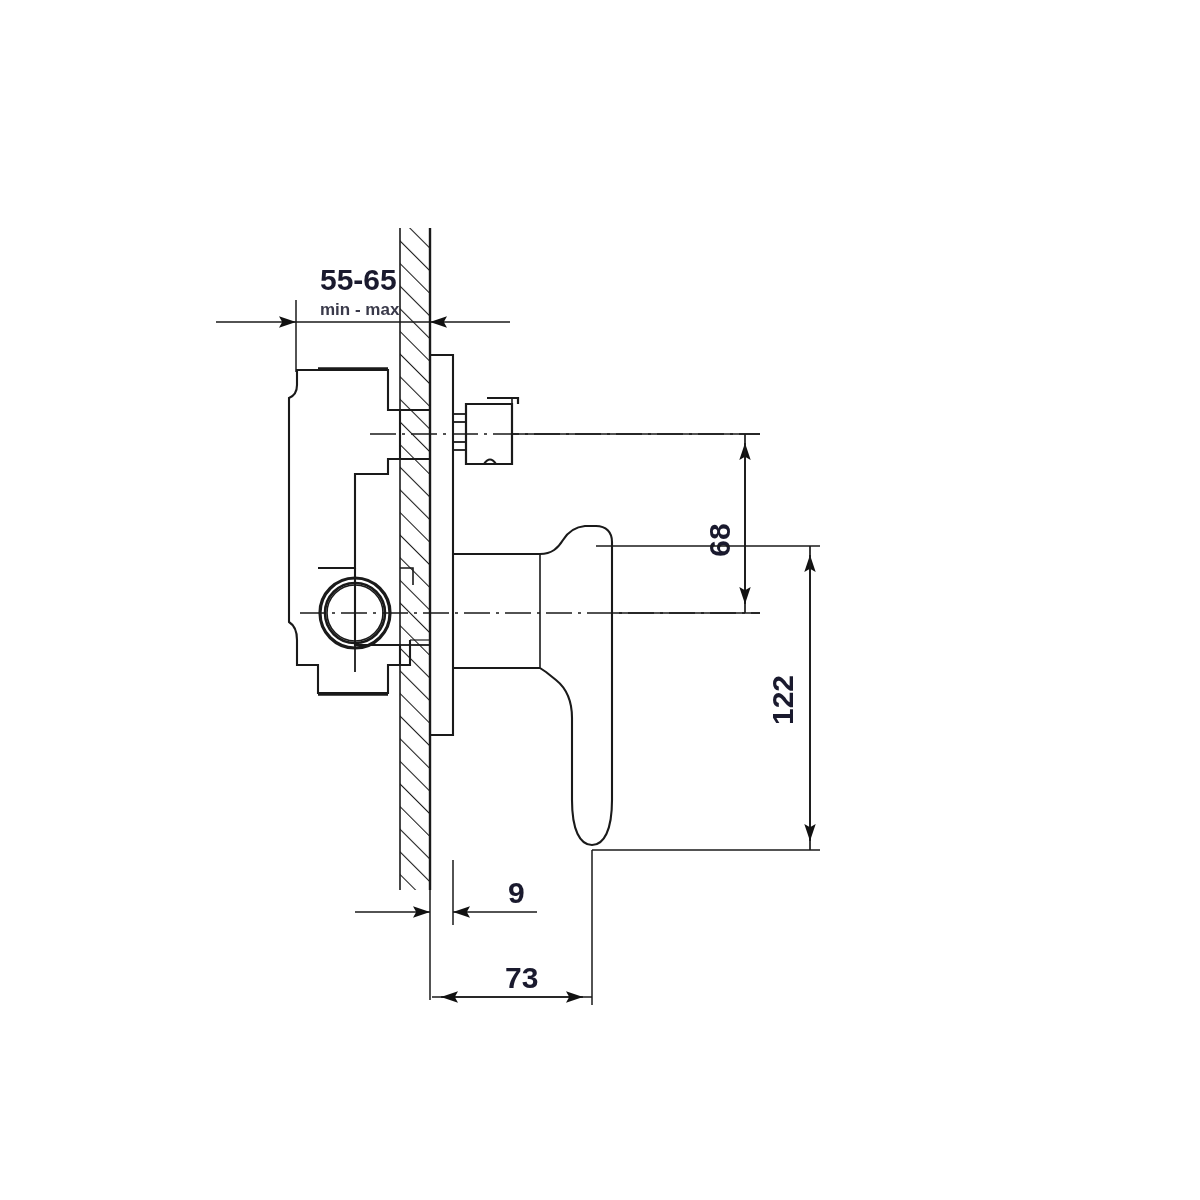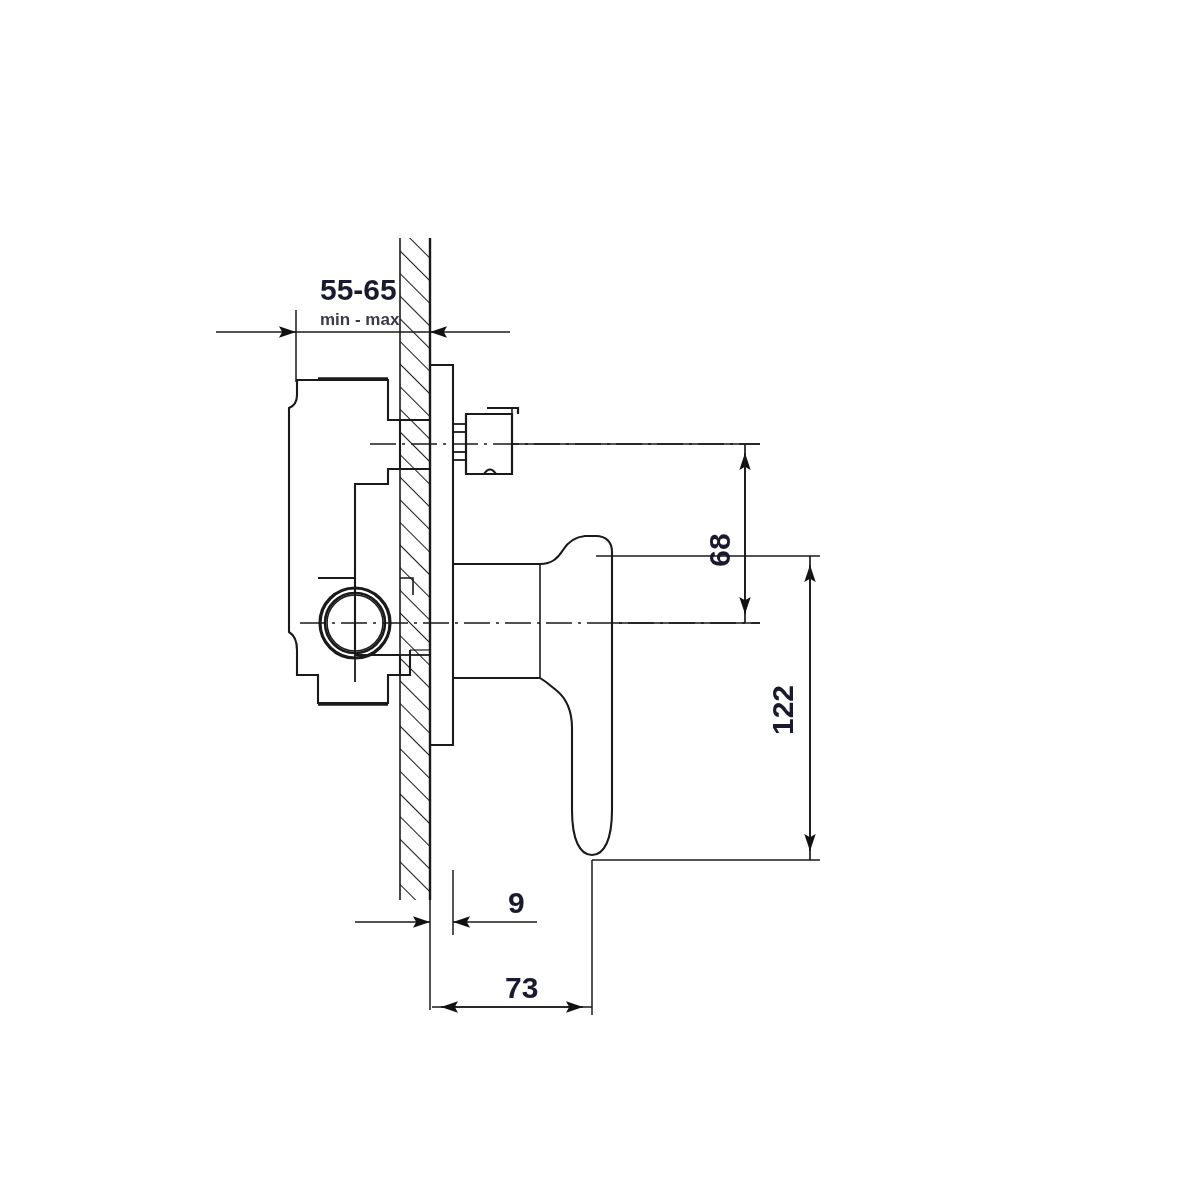--- a/index.html
+++ b/index.html
@@ -11,21 +11,20 @@
     width: 1200px;
     height: 1200px;
     font-family: "Liberation Sans", sans-serif;
     overflow: hidden;
   }
   #drawing-root {
     position: relative;
     width: 1200px;
     height: 892px;
     background: #ffffff;
-    margin-top: 10px;
   }
   svg#technical-drawing {
     display: block;
     width: 1200px;
     height: 1200px;
   }
   .dim-text {
     font-family: "Liberation Sans", sans-serif;
     fill: #1a1a2e;
     font-size: 30px;

